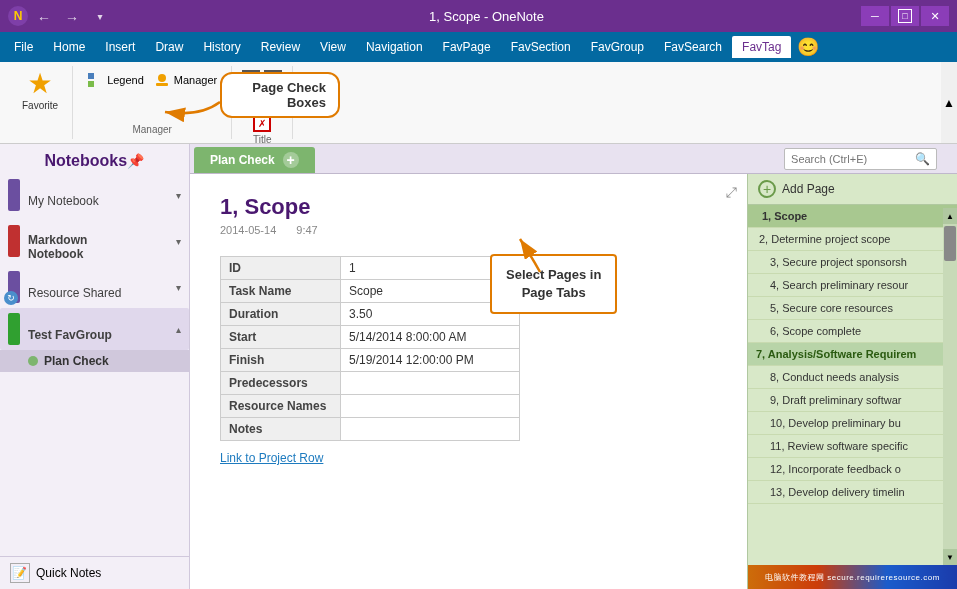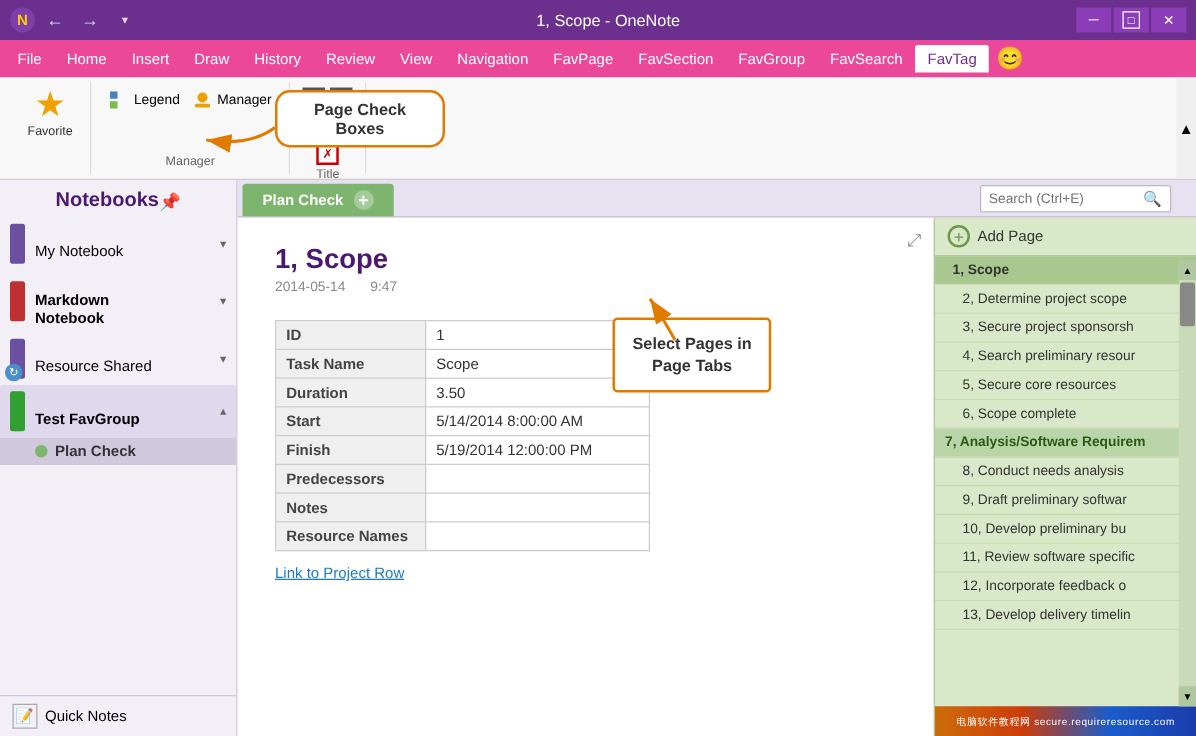--- a/index.html
+++ b/index.html
@@ -16,21 +16,21 @@
     }
     .title-bar-controls { display: flex; gap: 4px; align-items: center; }
     .title-bar-icon { width: 20px; height: 20px; background: #7e3fa8; border-radius: 50%; display: flex; align-items: center; justify-content: center; color: #ffcc00; font-size: 11px; cursor: pointer; }
     .title-bar-back, .title-bar-fwd { width: 24px; height: 24px; display: flex; align-items: center; justify-content: center; color: white; font-size: 14px; cursor: pointer; opacity: 0.8; }
     .title-bar-title { flex: 1; text-align: center; font-size: 13px; color: white; }
     .title-bar-winbtns { display: flex; gap: 2px; }
     .win-btn { width: 28px; height: 20px; background: #8b3db8; border: none; color: white; font-size: 11px; cursor: pointer; display: flex; align-items: center; justify-content: center; }
 
     
     .menu-bar {
-      background: #ec4899;
+      background: #0369a1;
       height: 30px;
       display: flex;
       align-items: center;
       padding: 0 4px;
     }
     .menu-item {
       color: white;
       padding: 4px 10px;
       font-size: 12px;
       cursor: pointer;
@@ -99,21 +99,22 @@
       z-index: 10;
     }
     .callout-bubble::before {
       content: '';
       position: absolute;
       border: 8px solid transparent;
     }
     .callout-1 {
       top: 10px;
       left: 220px;
-      width: 136px;
+      width: 120px;
+      text-align: right;
     }
 
     
     .ribbon-scroll { position: absolute; right: 0; top: 0; bottom: 0; width: 16px; display: flex; align-items: center; justify-content: center; background: #f0f0f0; cursor: pointer; }
 
     
     .sidebar {
       width: 190px;
       background: #f3eff7;
       border-right: 1px solid #d0c8dc;
@@ -134,21 +135,21 @@
     .notebook-item {
       display: flex;
       align-items: center;
       padding: 5px 8px;
       cursor: pointer;
       border-radius: 2px;
       position: relative;
     }
     .notebook-item.selected { background: #e0d8ec; }
     .nb-color { width: 12px; height: 32px; border-radius: 2px; margin-right: 8px; flex-shrink: 0; }
-    .nb-name { font-size: 12px; color: #000000; flex: 1; margin-top: 12px; }
+    .nb-name { font-size: 12px; color: #404040; flex: 1; margin-top: 12px; }
     .nb-name.bold { font-weight: bold; }
     .nb-arrow { font-size: 10px; color: #666; margin-left: 4px; cursor: pointer; }
 
     .section-item {
       display: flex;
       align-items: center;
       padding: 4px 8px 4px 28px;
       cursor: pointer;
       font-size: 12px;
       color: #333;
@@ -466,25 +467,25 @@
           </tr>
           <tr>
             <td>Finish</td>
             <td>5/19/2014 12:00:00 PM</td>
           </tr>
           <tr>
             <td>Predecessors</td>
             <td></td>
           </tr>
           <tr>
+            <td>Resource Names</td>
+            <td></td>
+          </tr>
+          <tr>
             <td>Notes</td>
-            <td></td>
-          </tr>
-          <tr>
-            <td>Resource Names</td>
             <td></td>
           </tr>
         </tbody>
           </table>
         <div style="margin-top:10px;">
           <a style="color:#1e7bbf;text-decoration:underline;font-size:12px;cursor:pointer;">Link to Project Row</a>
         </div>
 
         <div style="position:absolute;top:80px;left:300px;z-index:20;">
           <div style="background:white;border:2px solid #e07b00;border-radius:4px;padding:10px 14px;font-size:13px;font-weight:600;color:#333;text-align:center;white-space:pre-line;line-height:1.4;">Select Pages in
@@ -501,21 +502,21 @@
         </div>
       </div>
 
       <div class="right-panel">
         <div class="add-page-btn">
           <div class="add-page-circle">+</div>
           <span>Add Page</span>
         </div>
 
         <div class="page-list-item selected">1, Scope</div>
-        <div class="page-list-item" style="padding-left:22px;">2, Determine project scope</div>
+        <div class="page-list-item" style="padding-left:11px;">2, Determine project scope</div>
         <div class="page-list-item" style="padding-left:22px;">3, Secure project sponsorsh</div>
         <div class="page-list-item" style="padding-left:22px;">4, Search preliminary resour</div>
         <div class="page-list-item" style="padding-left:22px;">5, Secure core resources</div>
         <div class="page-list-item" style="padding-left:22px;">6, Scope complete</div>
         <div class="page-list-item section-header">7, Analysis/Software Requirem</div>
         <div class="page-list-item" style="padding-left:22px;">8, Conduct needs analysis</div>
         <div class="page-list-item" style="padding-left:22px;">9, Draft preliminary softwar</div>
         <div class="page-list-item" style="padding-left:22px;">10, Develop preliminary bu</div>
         <div class="page-list-item" style="padding-left:22px;">11, Review software specific</div>
         <div class="page-list-item" style="padding-left:22px;">12, Incorporate feedback o</div>

